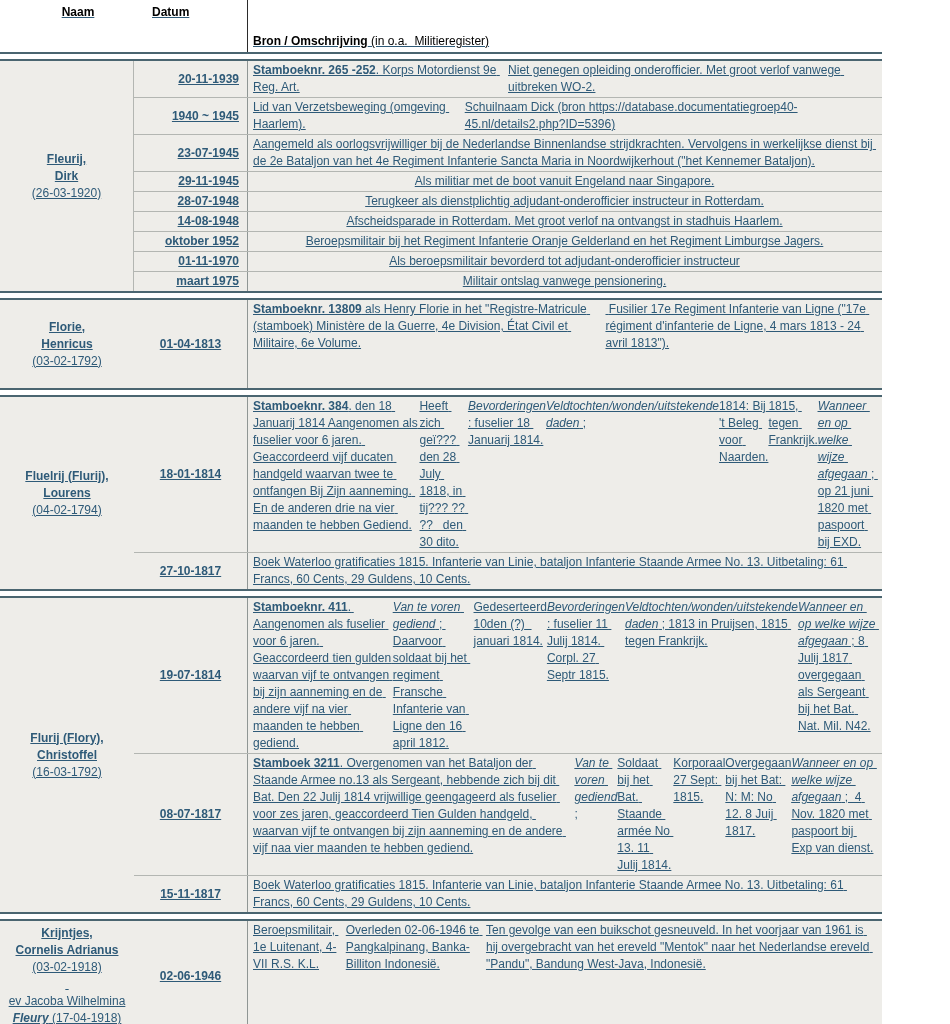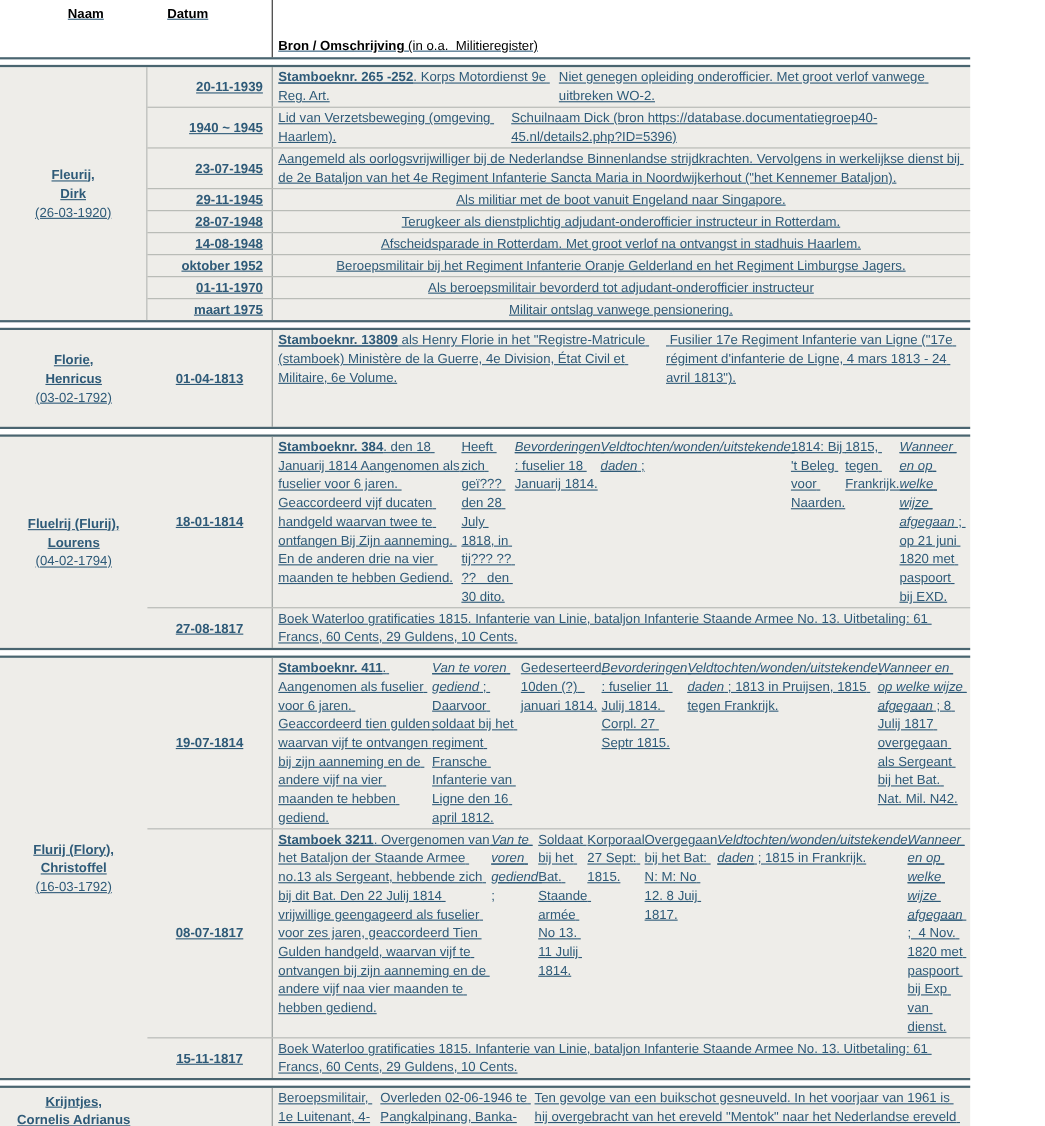--- a/index.html
+++ b/index.html
@@ -172,21 +172,21 @@
               <div class="para"><span class="sb su">Stamboeknr. 384</span><span>. den 18 Januarij 1814 Aangenomen als fuselier voor 6 jaren. Geaccordeerd vijf ducaten handgeld waarvan twee te ontfangen Bij Zijn aanneming. En de anderen drie na vier maanden te hebben Gediend.</span></div>
               <div class="para"><span>Heeft zich geï??? den 28 July 1818, in tij??? ?? ??   den 30 dito.</span></div>
               <div class="para"><span class="si su">Bevorderingen</span><span> : fuselier 18 Januarij 1814.</span></div>
               <div class="para"><span class="si su">Veldtochten/wonden/uitstekende daden</span><span> ;</span></div>
               <div class="para"><span>1814: Bij 't Beleg voor Naarden.</span></div>
               <div class="para"><span>1815, tegen Frankrijk.</span></div>
               <div class="para"><span class="si su">Wanneer en op welke wijze afgegaan</span><span> ; op 21 juni 1820 met paspoort bij EXD.</span></div>
             </div>
           </div>
           <div class="row">
-            <div class="date-cell">27-08-1817</div>
+            <div class="date-cell">27-10-1817</div>
             <div class="bron-cell">
               <div class="para"><span>Boek Waterloo gratificaties 1815. Infanterie van Linie, bataljon Infanterie Staande Armee No. 13. Uitbetaling: 61 Francs, 60 Cents, 29 Guldens, 10 Cents.</span></div>
             </div>
           </div>
         </div>
       </div>
       <div class="group">
         <div class="name-cell">
           <div class="name-line"><span class="sb">Flurij (Flory),</span></div>
           <div class="name-line"><span class="sb">Christoffel</span></div>
@@ -205,21 +205,20 @@
             </div>
           </div>
           <div class="row">
             <div class="date-cell">08-07-1817</div>
             <div class="bron-cell">
               <div class="para"><span class="sb su">Stamboek 3211</span><span>. Overgenomen van het Bataljon der Staande Armee no.13 als Sergeant, hebbende zich bij dit Bat. Den 22 Julij 1814 vrijwillige geengageerd als fuselier voor zes jaren, geaccordeerd Tien Gulden handgeld, waarvan vijf te ontvangen bij zijn aanneming en de andere vijf naa vier maanden te hebben gediend.</span></div>
               <div class="para"><span class="si su">Van te voren gediend</span><span> ;</span></div>
               <div class="para"><span>Soldaat bij het Bat. Staande armée No 13. 11 Julij 1814.</span></div>
               <div class="para"><span>Korporaal 27 Sept: 1815.</span></div>
               <div class="para"><span>Overgegaan bij het Bat: N: M: No 12. 8 Juij 1817.</span></div>
-              <div class="para"><span class="si su">Veldtochten/wonden/uitstekende daden</span><span> ; 1815 in Frankrijk.</span></div>
               <div class="para"><span class="si su">Wanneer en op welke wijze afgegaan</span><span> ;  4 Nov. 1820 met paspoort bij Exp van dienst.</span></div>
             </div>
           </div>
           <div class="row">
             <div class="date-cell">15-11-1817</div>
             <div class="bron-cell">
               <div class="para"><span>Boek Waterloo gratificaties 1815. Infanterie van Linie, bataljon Infanterie Staande Armee No. 13. Uitbetaling: 61 Francs, 60 Cents, 29 Guldens, 10 Cents.</span></div>
             </div>
           </div>
         </div>

